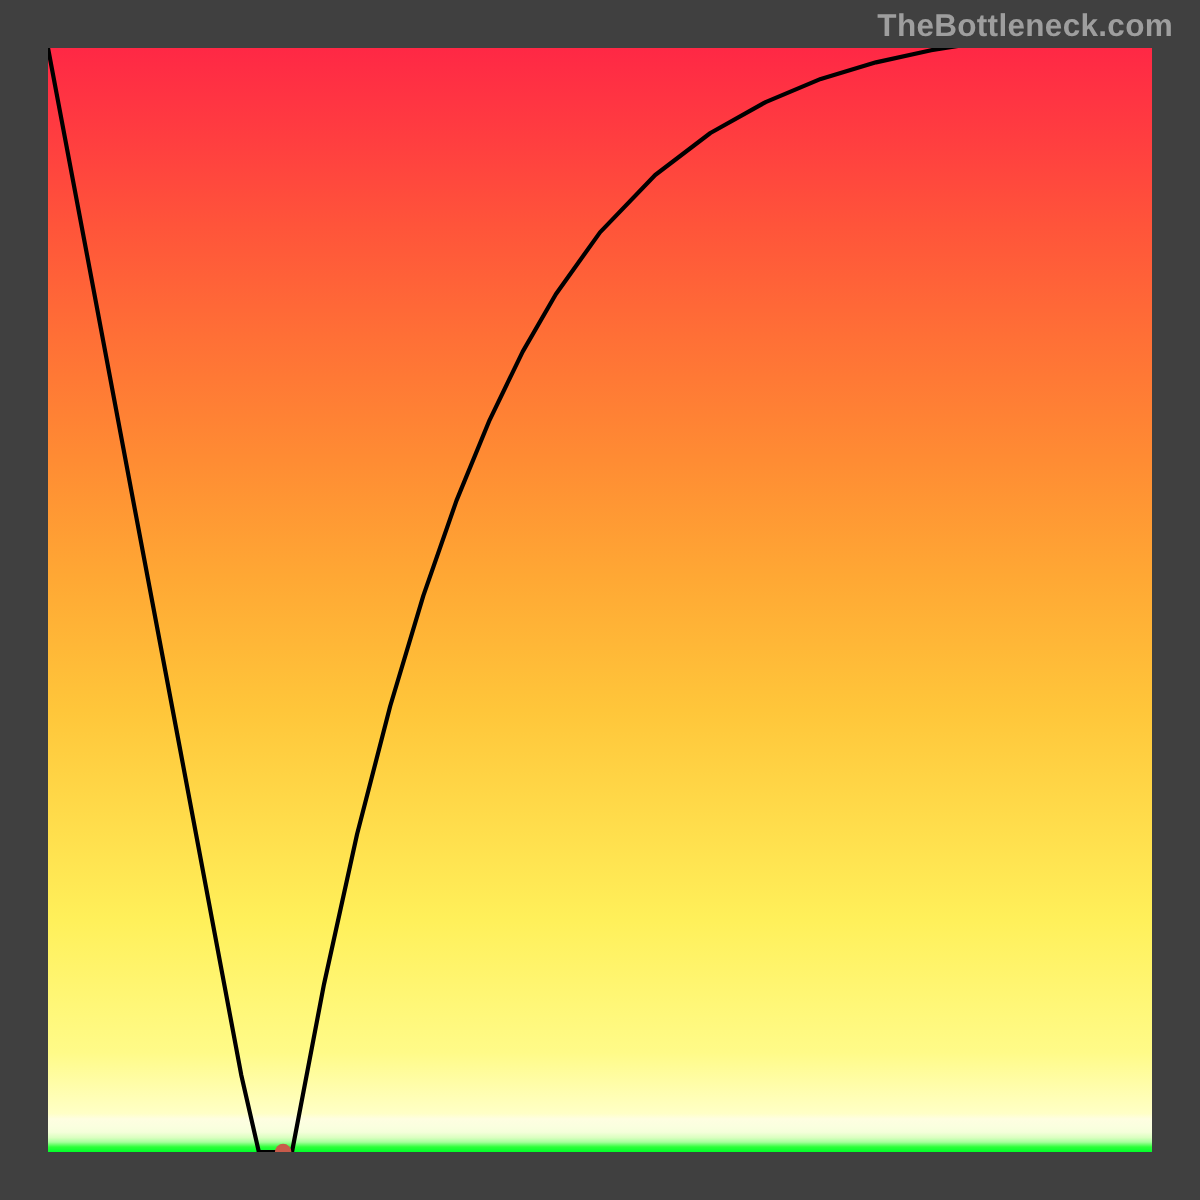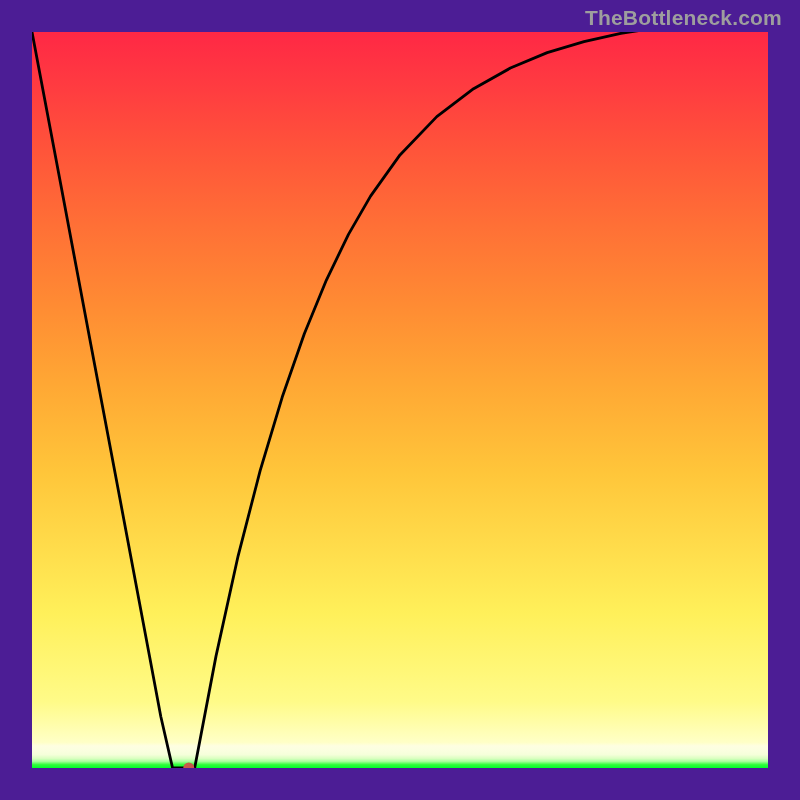--- a/index.html
+++ b/index.html
@@ -6,21 +6,21 @@
     margin: 0;
     padding: 0;
     width: 800px;
     height: 800px;
     overflow: hidden;
     background: #000;
   }
   .outer {
     width: 800px;
     height: 800px;
-    background: #4c1d95;
+    background: #404040;
     position: relative;
   }
   .plot {
     position: absolute;
     left: 32px;
     top: 32px;
     width: 736px;
     height: 736px;
     overflow: hidden;
   }

